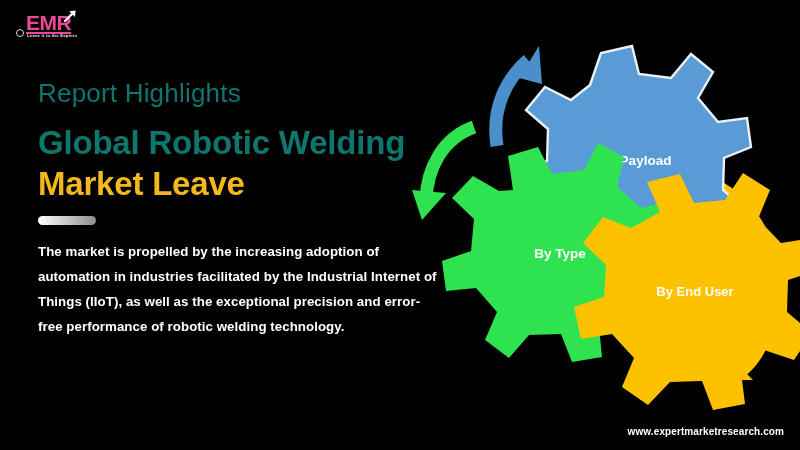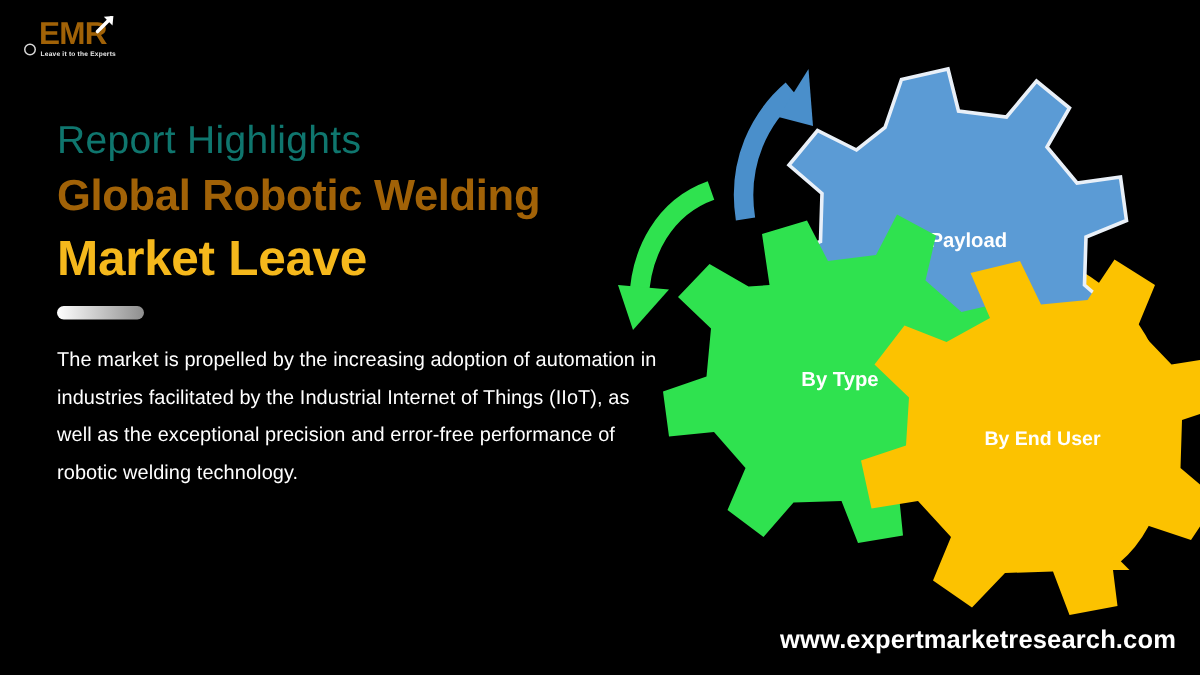--- a/index.html
+++ b/index.html
@@ -9,76 +9,77 @@
     background:#000000;
     font-family:"Liberation Sans", sans-serif;
   }
 
   
   #logo {
     position:absolute; left:14px; top:8px; width:72px; height:34px;
   }
   #logo .emr-text {
     position:absolute; left:12px; top:4px;
-    font-size:21px; font-weight:bold; color:#a16207;
+    font-size:21px; font-weight:bold; color:#ec4899;
     letter-spacing:-0.5px; line-height:21px;
     font-family:"Liberation Sans", sans-serif;
+    text-decoration:underline;
   }
   #logo .emr-arrow { position:absolute; left:48px; top:0px; }
   #logo .emr-dot {
     position:absolute; left:2px; top:21px;
     width:8px; height:8px; border:1.6px solid #d8d8d8; border-radius:50%;
   }
   #logo .emr-tag {
     position:absolute; left:13px; top:25px;
     font-size:4.4px; font-weight:bold; color:#e8e8e8;
     letter-spacing:0.15px; white-space:nowrap;
   }
 
   
   #left-col { position:absolute; left:38px; top:78px; width:400px; }
 
   #kicker {
     font-size:26px; color:#0f766e; font-weight:normal;
     letter-spacing:0.2px; line-height:30px;
   }
   #title-main {
-    margin-top:4px;
-    font-size:29px; font-weight:bold; color:#a16207;
+    margin-top:16px;
+    font-size:33px; font-weight:bold; color:#0f766e;
     letter-spacing:-0.2px; line-height:38px;
   }
   #title-accent {
     margin-top:3px;
     font-size:33px; font-weight:bold; color:#F5B81C;
     letter-spacing:-0.2px; line-height:38px;
   }
   #divider {
     margin-top:13px;
     width:58px; height:9px; border-radius:5px;
     background:linear-gradient(to right,#ffffff,#8e8e8e);
   }
   #body-text {
     margin-top:14px;
-    font-size:13.3px; font-weight:normal; color:#ffffff;
+    font-size:13.3px; font-weight:bold; color:#ffffff;
     line-height:25px; width:400px;
     letter-spacing:0.05px;
   }
 
   
   #graphic { position:absolute; left:395px; top:30px; width:405px; height:380px; }
 
   .gear-label {
     fill:#ffffff; font-family:"Liberation Sans", sans-serif;
     font-weight:bold; text-anchor:middle; dominant-baseline:middle;
   }
 
   
   #footer-url {
     position:absolute; right:16px; bottom:13px;
-    font-size:17px; font-weight:bold; color:#ffffff;
+    font-size:10px; font-weight:bold; color:#ffffff;
     letter-spacing:0.1px;
   }
 </style>
 </head>
 <body>
 
 <div id="logo">
   <span class="emr-text">EMR</span>
   <span class="emr-arrow">
     <svg width="16" height="16" viewBox="0 0 16 16">

